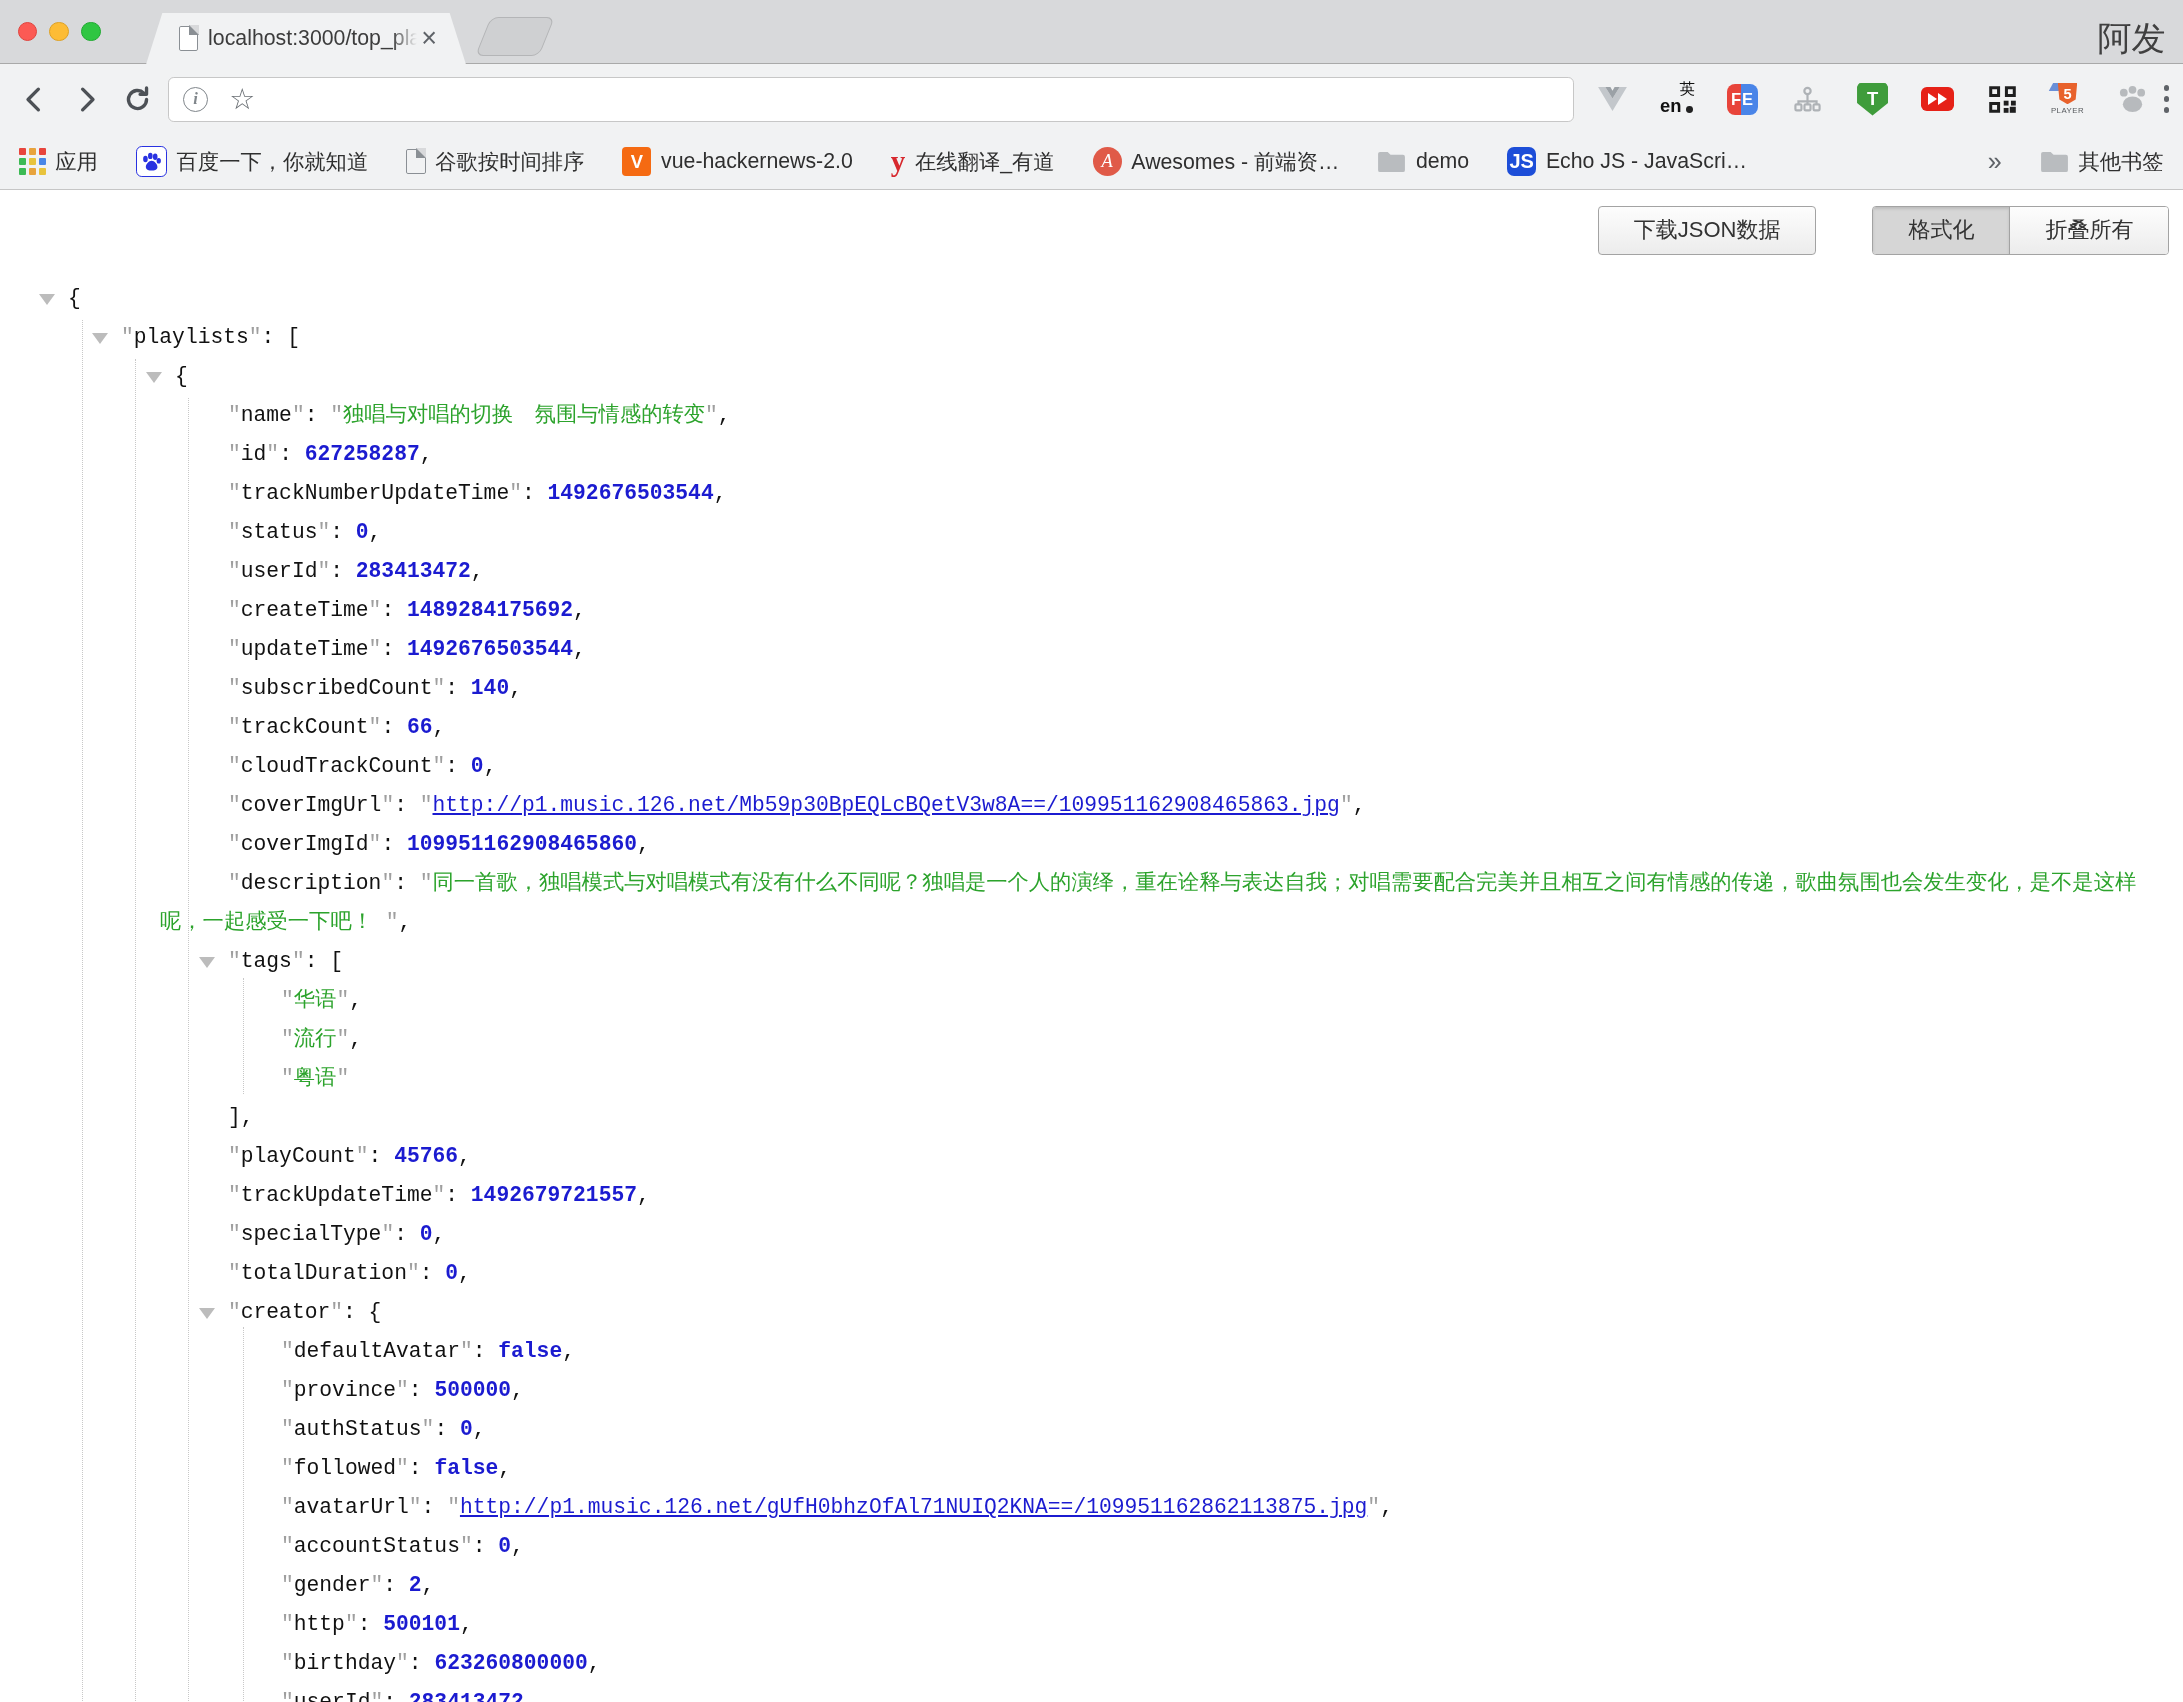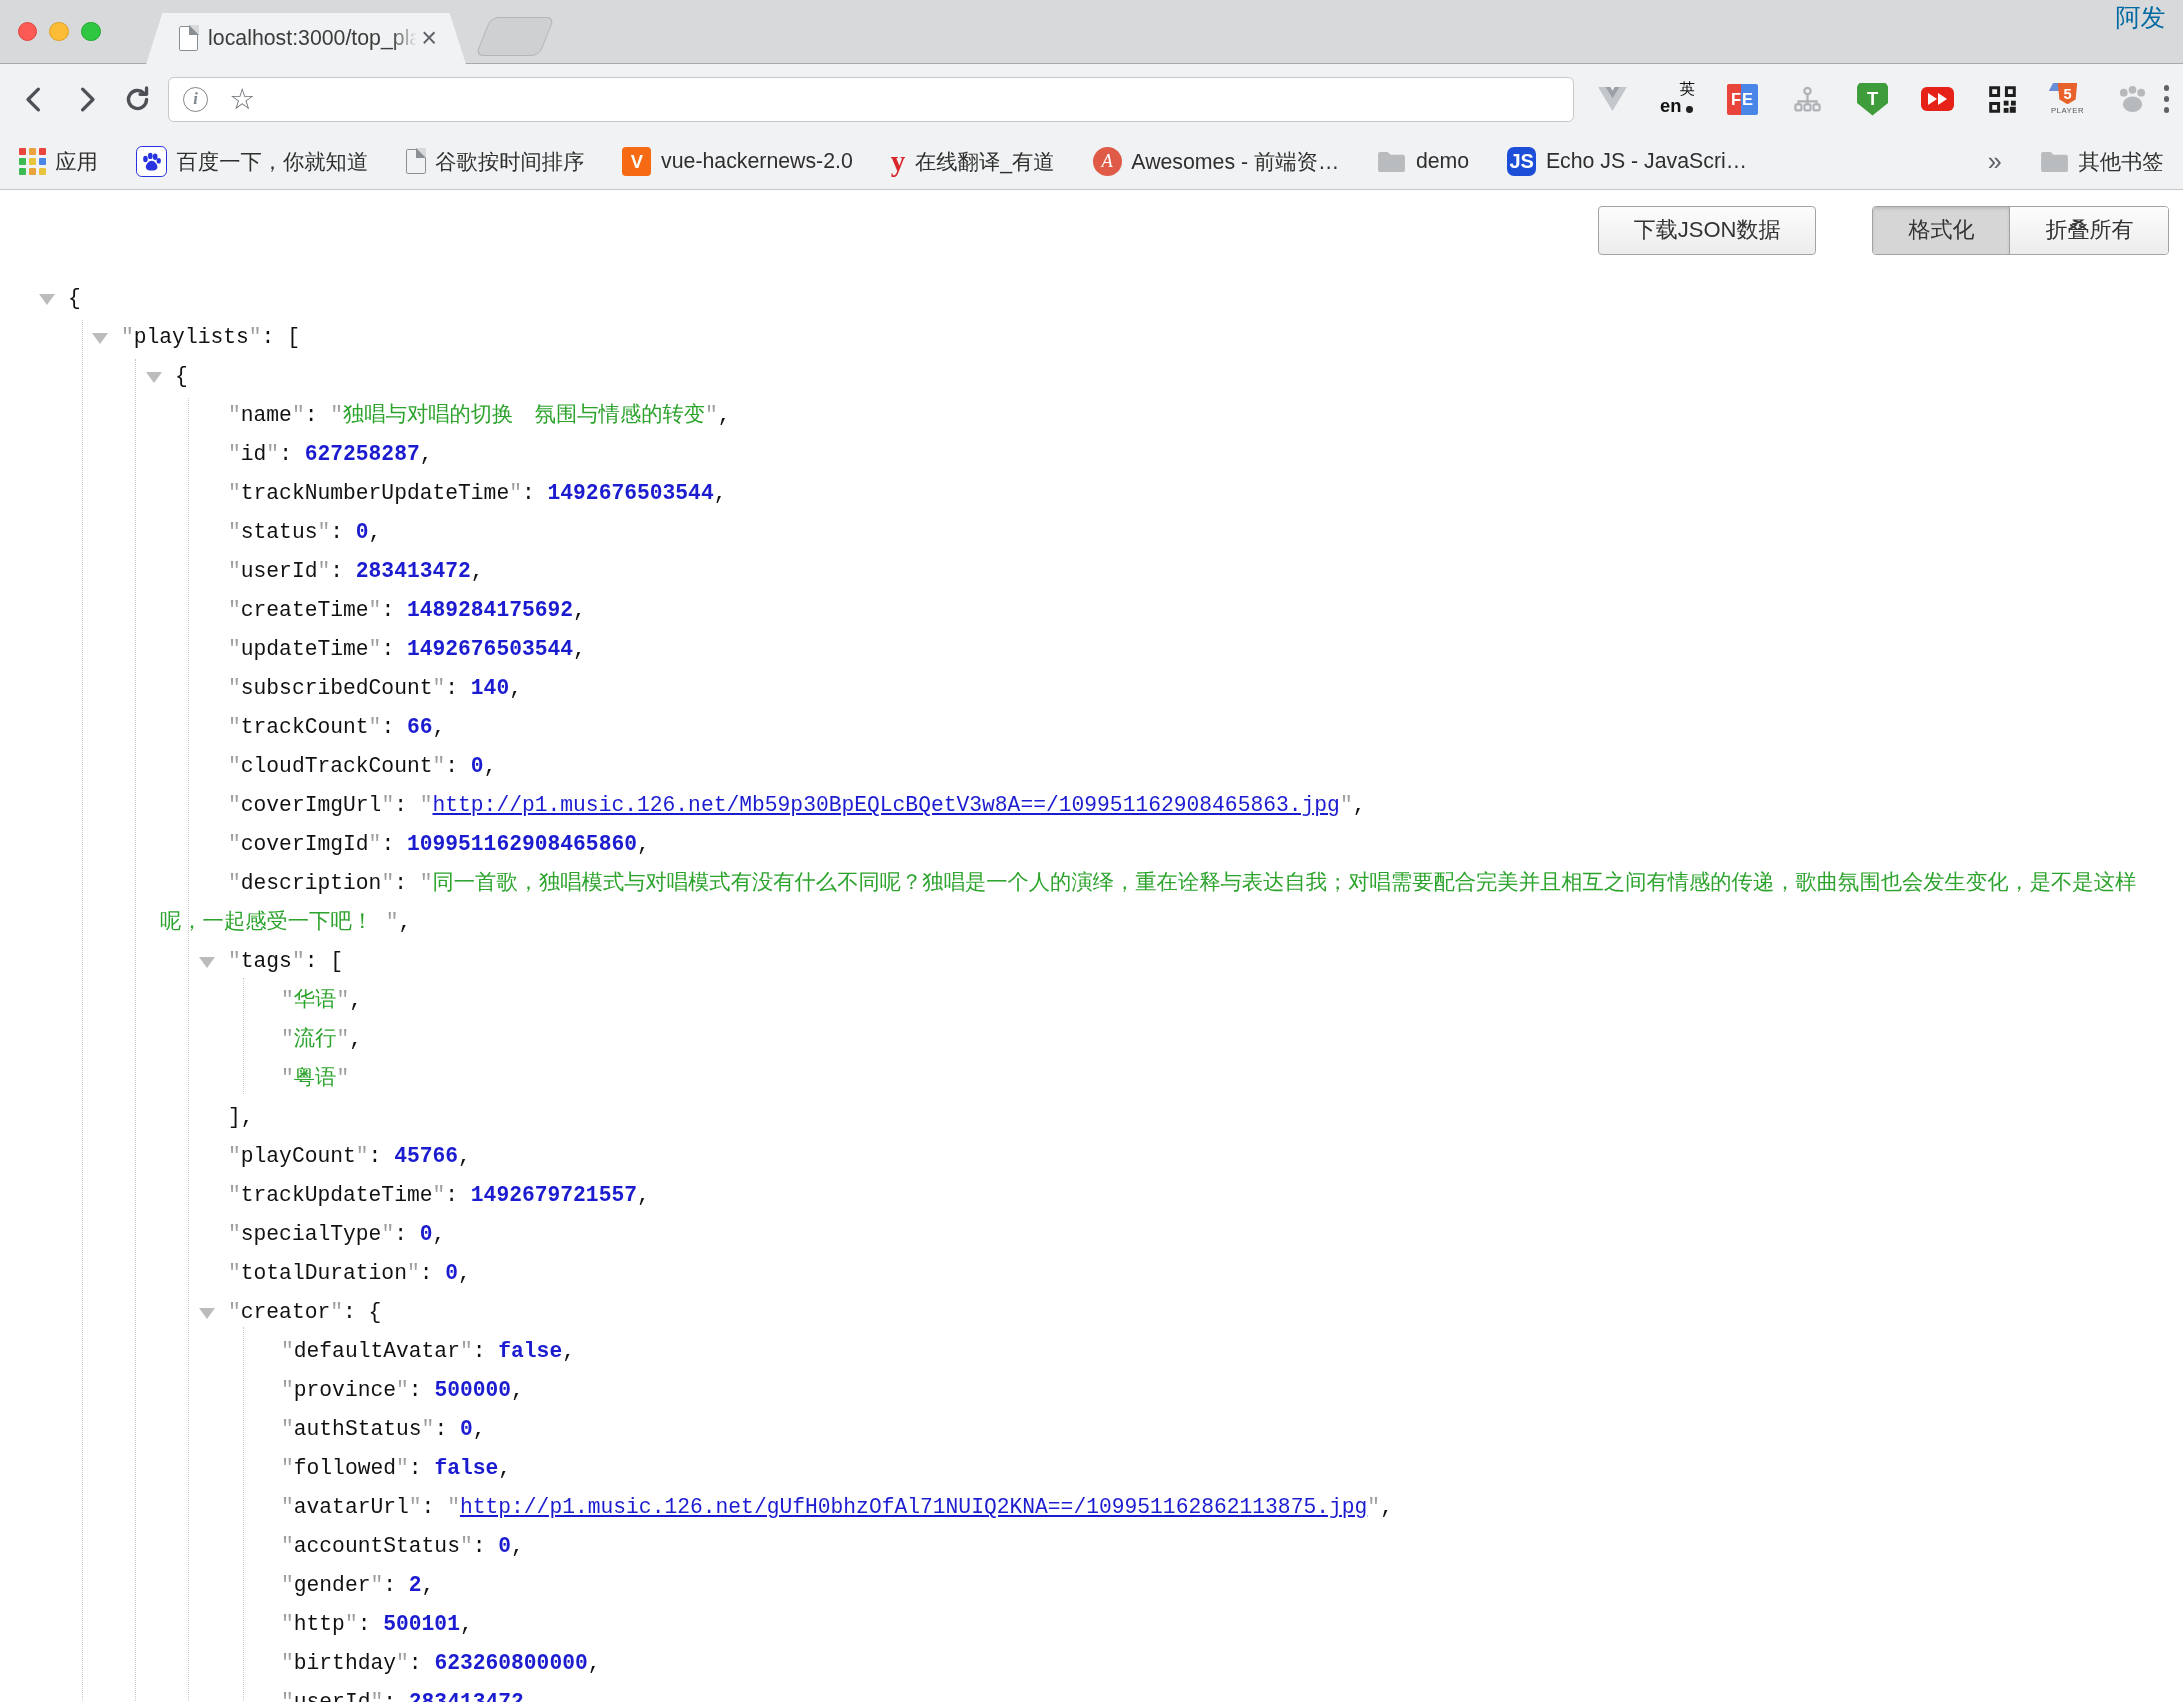--- a/index.html
+++ b/index.html
@@ -17,36 +17,36 @@
     clip-path:polygon(0 100%, 16.5px 0, calc(100% - 16.5px) 0, 100% 100%);
     display:flex; align-items:center; padding:0 29px 0 33px; z-index:2; }
   .tab-title { font-size:21.3px; color:#3c3c3c; white-space:nowrap; overflow:hidden; width:231px;
     -webkit-mask-image:linear-gradient(90deg,#000 88%,transparent); mask-image:linear-gradient(90deg,#000 88%,transparent); }
   .tab-close { font-size:27px; color:#5f6368; margin-left:3.9px; line-height:1; }
   .doc-icon { flex:0 0 auto; width:19.4px; height:25px; border:1.9px solid #8a8f94; border-radius:1.9px; position:relative; background:#fff; margin-right:9.7px; }
   .doc-icon::after { content:""; position:absolute; right:-1.9px; top:-1.9px; border:5.8px solid #d8d9db;
     border-left-color:#8a8f94; border-bottom-color:#8a8f94; }
   .newtab-btn { position:absolute; left:483px; top:16.5px; width:64px; height:39px; background:#cfd0d2;
     border:1.9px solid #b4b5b7; border-radius:7.8px; transform:skewX(-22deg); z-index:1; }
-  .profile-name { position:absolute; right:17.5px; top:1px; font-size:25px; color:#0369a1; }
+  .profile-name { position:absolute; right:17.5px; top:16px; font-size:34px; color:#404040; }
 
   
   .toolbar { position:relative; height:70px; background:#f1f2f3; display:flex; align-items:center; padding:0 13.6px; }
   .nav-btn { width:43px; height:43px; display:flex; align-items:center; justify-content:center; margin-right:9.7px; }
   .urlbar { width:1442px; height:45px; background:#fff; border:1px solid #c7c7c7; border-radius:5.8px;
     display:flex; align-items:center; padding:0 13.6px; margin-right:21.3px; }
   .info-icon { width:25px; height:25px; border:1.9px solid #80868b; border-radius:50%; color:#80868b;
     font-size:16.5px; font-family:"Liberation Serif",serif; display:flex; align-items:center; justify-content:center; margin-right:11.6px; font-style:italic; font-weight:bold; flex:0 0 auto;}
   .url-text { font-size:24px; white-space:nowrap; overflow:hidden; flex:1 1 auto; }
   .url-host { color:#202124; }
   .url-rest { color:#8a8e92; }
   .star-icon { font-size:29px; color:#6a6f74; margin-left:9.7px; flex:0 0 auto; }
   .ext-row { display:flex; align-items:center; gap:30px; }
   .ext { width:35px; height:35px; display:flex; align-items:center; justify-content:center; position:relative; }
-  .fe-icon { width:31px; height:31px; border-radius:2px; color:#fff; font-weight:bold; font-size:16.5px;
+  .fe-icon { width:31px; height:31px; border-radius:8px; color:#fff; font-weight:bold; font-size:16.5px;
     display:flex; align-items:center; justify-content:center; letter-spacing:1px;
     background:linear-gradient(90deg,#e8443a 0 46%,#4a85e8 46% 100%); }
   .play-icon { width:33px; height:24px; background:#e62117; border-radius:5.8px; display:flex; align-items:center; justify-content:center; gap:1px; }
   .play-icon i { display:block; width:0; height:0; border:6.8px solid transparent; border-left:9.7px solid #fff; border-right:0; }
   .menu-dots { display:flex; flex-direction:column; gap:4.9px; margin-left:13.6px; }
   .menu-dots i { width:5.8px; height:5.8px; border-radius:50%; background:#5f6368; }
   .en-icon { position:relative; width:35px; height:35px; }
   .en-icon .en { position:absolute; left:0; bottom:0; font-size:18.4px; font-weight:bold; color:#111; }
   .en-icon .lang { position:absolute; right:0; top:-2.9px; font-size:15.5px; color:#111; }
   .en-icon .dot { position:absolute; right:1.9px; bottom:3.9px; width:6.8px; height:6.8px; background:#222; border-radius:50%; }

